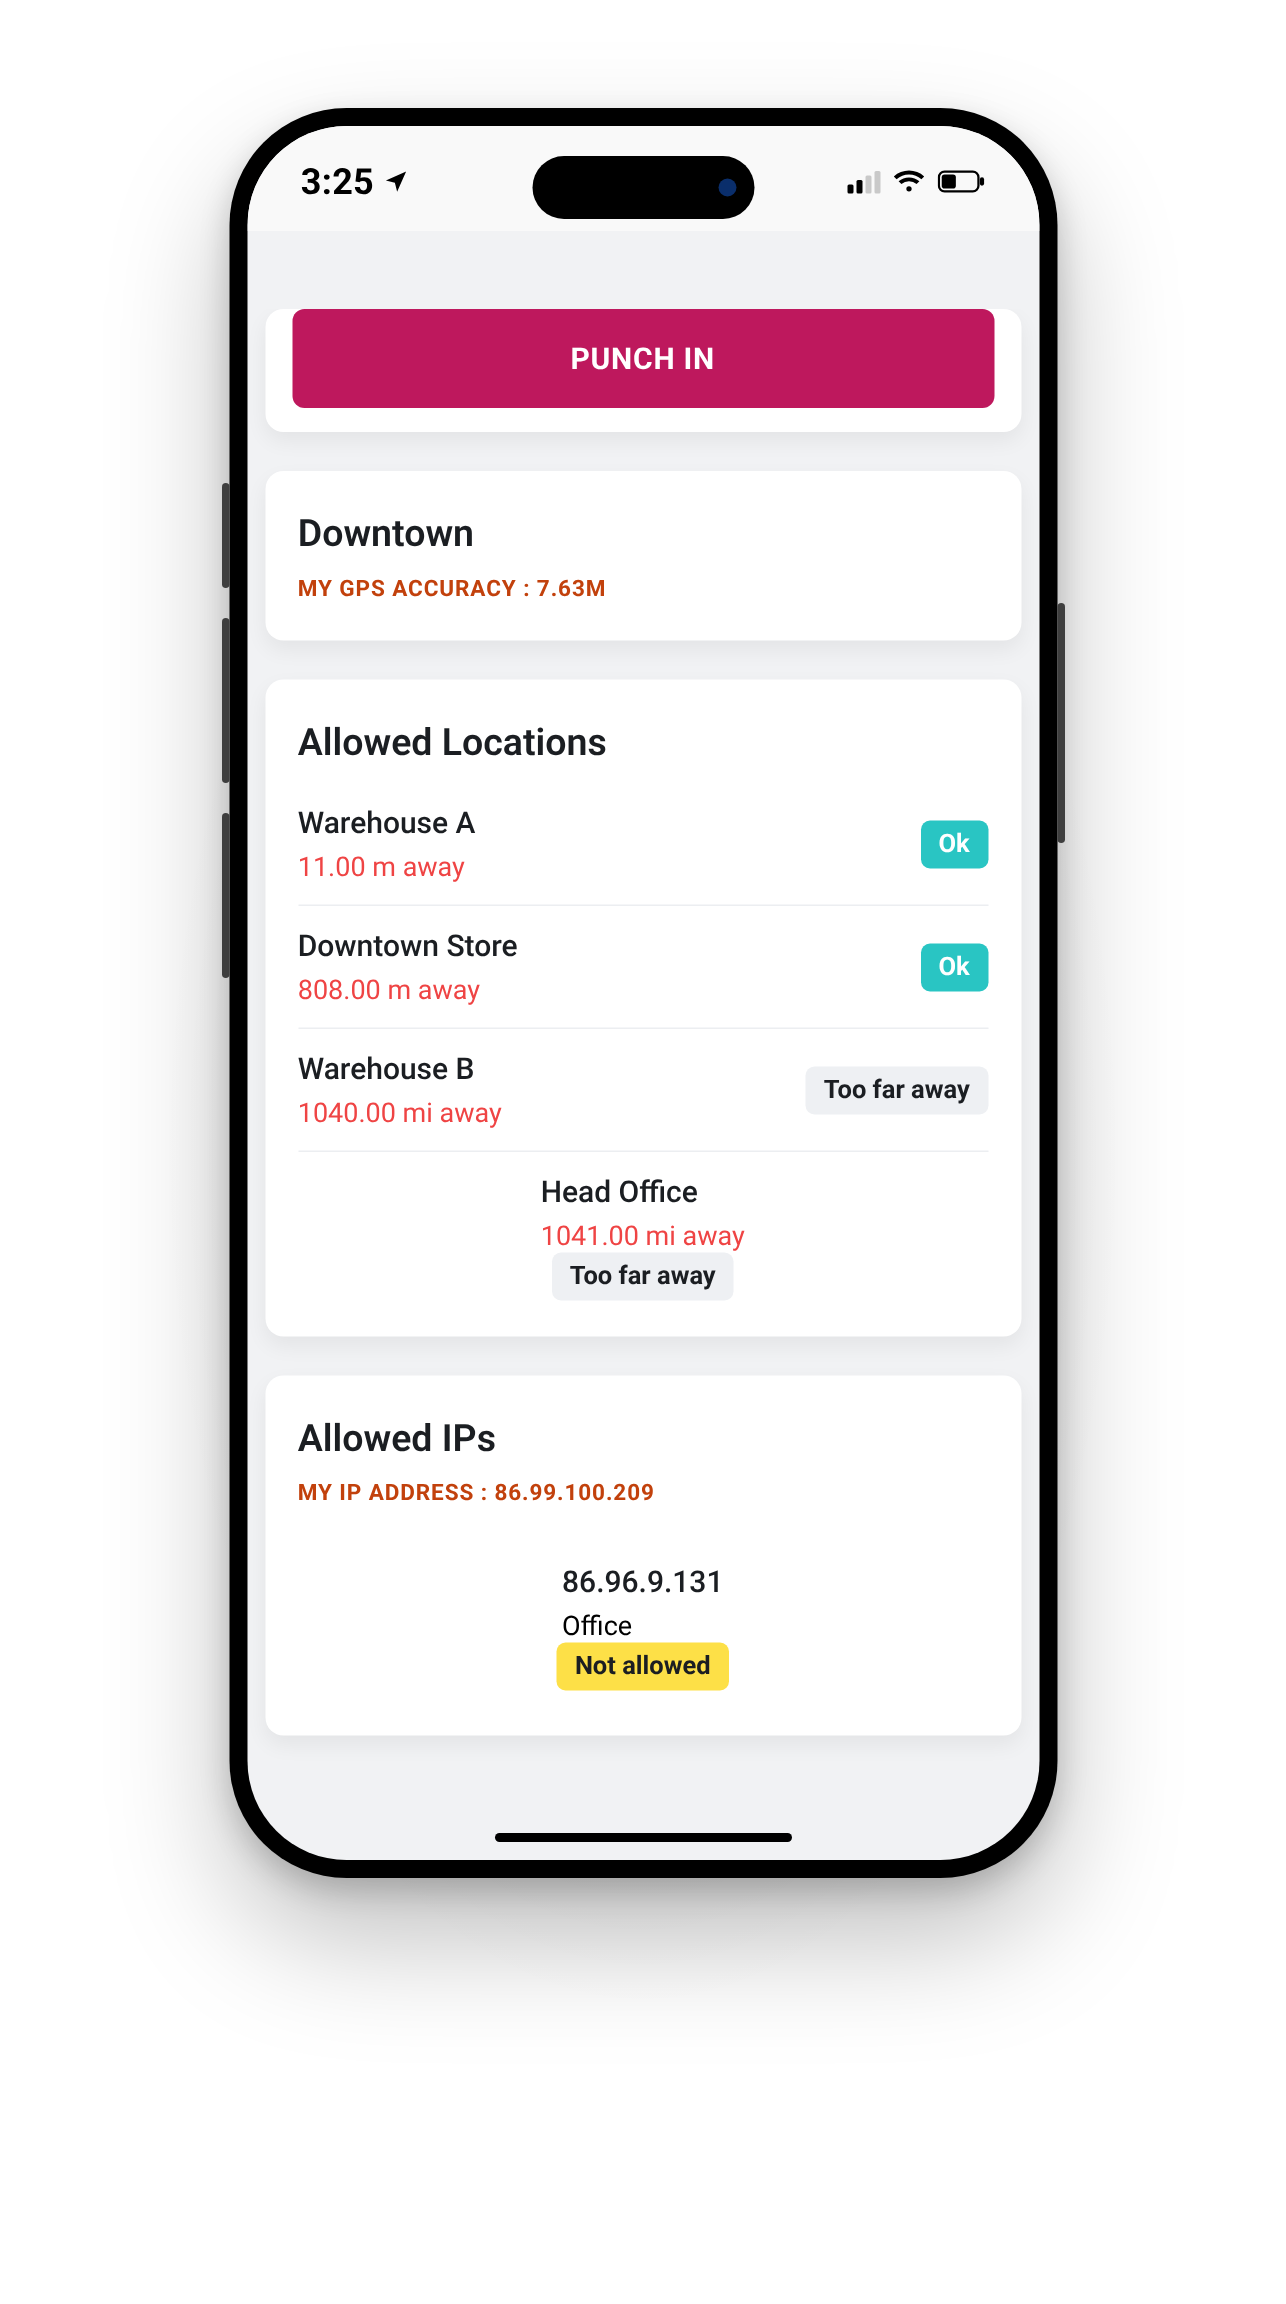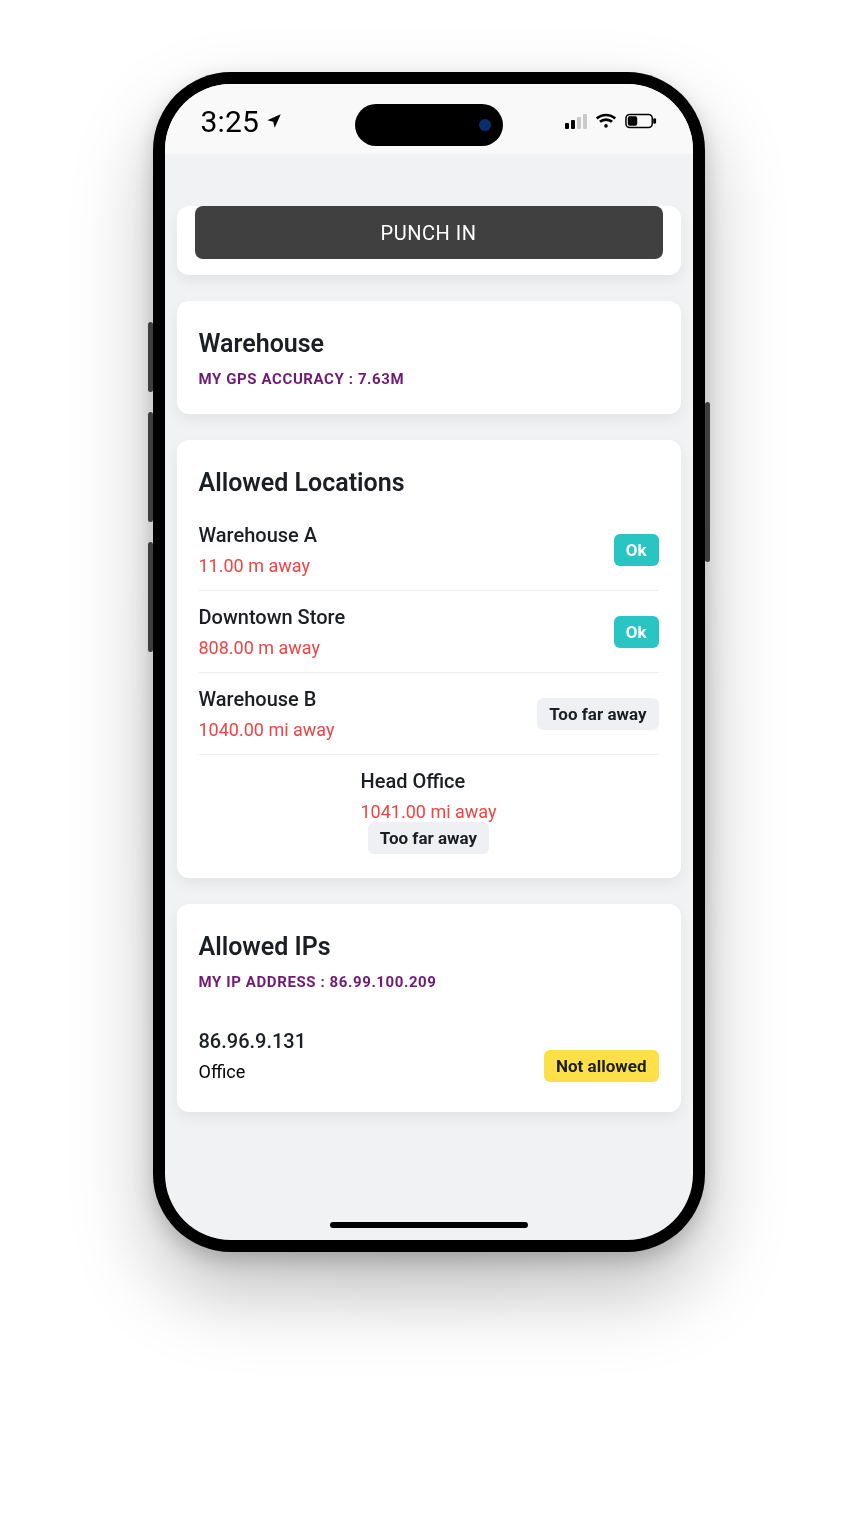--- a/index.html
+++ b/index.html
@@ -41,21 +41,21 @@
     }
     .island-dot { width: 12px; height: 12px; background: #0a2e6b; border-radius: 50%; }
 
     .status-bar {
       position: relative; z-index: 40;
       height: 70px;
       display: flex; align-items: center; justify-content: space-between;
       padding: 4px 36px 0;
       background: #f9f9f9;
     }
-    .status-time { font-weight: 400; font-size: 30px; letter-spacing: 0.2px; display: flex; align-items: center; gap: 6px; }
+    .status-time { font-weight: 700; font-size: 24px; letter-spacing: 0.2px; display: flex; align-items: center; gap: 6px; }
     .status-icons { display: flex; align-items: center; gap: 8px; }
     .cell-bars { display: flex; align-items: flex-end; gap: 2px; height: 16px; }
     .cell-bars span { width: 4px; background: #c9c9c9; border-radius: 1px; }
     .cell-bars span:nth-child(1){ height: 6px; background:#000; }
     .cell-bars span:nth-child(2){ height: 9px; background:#000; }
     .cell-bars span:nth-child(3){ height: 12px; }
     .cell-bars span:nth-child(4){ height: 15px; }
     .wifi, .loc-arrow, .battery { display: inline-flex; }
 
     
@@ -67,39 +67,39 @@
     .nav .ham { width: 36px; height: 36px; display:flex; align-items:center; justify-content:center; }
     .nav .title { flex: 1; text-align: center; font-size: 22px; font-weight: 700; color:#111; letter-spacing: 0.6px; }
     .nav .help { color: #0b74ff; font-size: 21px; font-weight: 400; padding-right: 4px; }
 
     
     .content { position: absolute; top: 122px; left:0; right:0; bottom: 0; overflow: hidden; padding: 0 12px 40px; }
 
     .card { background: #fff; border-radius: 12px; box-shadow: 0 6px 14px rgba(0,0,0,0.06); margin-bottom: 26px; }
 
     .punch-card { padding: 0 18px 16px; }
-    .punch-btn { width: 100%; height: 53px; border: none; border-radius: 8px; background: #404040; color: #fff; font-size: 20px; font-weight: 400; letter-spacing: 0.5px; }
+    .punch-btn { width: 100%; height: 66px; border: none; border-radius: 8px; background: #be185d; color: #fff; font-size: 20px; font-weight: 700; letter-spacing: 0.5px; }
 
     .card-pad { padding: 28px 22px 26px; }
     .card-title { font-size: 25px; font-weight: 600; color: #1b1e22; margin-bottom: 12px; }
-    .card-sub { font-size: 15px; font-weight: 700; color: #701a75; letter-spacing: 0.6px; text-transform: uppercase; }
+    .card-sub { font-size: 15px; font-weight: 700; color: #c2410c; letter-spacing: 0.6px; text-transform: uppercase; }
 
     .alloc-card { padding: 28px 22px 10px; }
     .row { display: flex; justify-content: space-between; align-items: center; padding: 14px 0; border-bottom: 1px solid #eceef1; }
     .row:last-of-type { border-bottom: none; flex-direction: column; }
     .row .meta .name { font-size: 20px; color:#1b1e22; font-weight: 500; margin-bottom: 8px; }
     .row .meta .dist { font-size: 18px; color:#ef4444; }
     .pill { border-radius: 6px; font-weight: 700; padding: 6px 12px; font-size: 17px; }
     .pill.ok { background:#29c5c3; color:#fff; }
     .pill.far { background:#eef0f3; color:#1b1e22; }
     .pill.notallowed { background:#fde047; color:#1b1e22; }
 
     .ips-card { padding: 28px 22px 30px; }
     .ips-card .gap { height: 38px; }
-    .ip-row { display:flex; justify-content:space-between; align-items:flex-end; }
+    .ip-row { display:flex; justify-content:space-between; align-items:center;flex-direction:column; }
     .ip-row .ip { font-size: 20px; color:#1b1e22; font-weight: 500; margin-bottom: 8px; }
     .ip-row .lbl { font-size: 18px; color:#000000; }
 
     .home-indicator { position: absolute; bottom: 12px; left: 50%; transform: translateX(-50%); width: 198px; height: 6px; background:#000; border-radius: 3px; z-index: 60; }
   </style>
 </head>
 <body>
 
 <div class="stage">
   <div class="phone">
@@ -145,21 +145,21 @@
       </div>
 
 
       <div class="content">
 
         <div class="card punch-card">
           <button class="punch-btn">PUNCH IN</button>
         </div>
 
         <div class="card card-pad">
-          <div class="card-title">Warehouse</div>
+          <div class="card-title">Downtown</div>
           <div class="card-sub">MY GPS ACCURACY : 7.63M</div>
         </div>
 
         <div class="card alloc-card">
           <div class="card-title">Allowed Locations</div>
           <div id="loc-list">
               <div class="row">
                 <div class="meta">
                   <div class="name">Warehouse A</div>
                   <div class="dist">11.00 m away</div>

